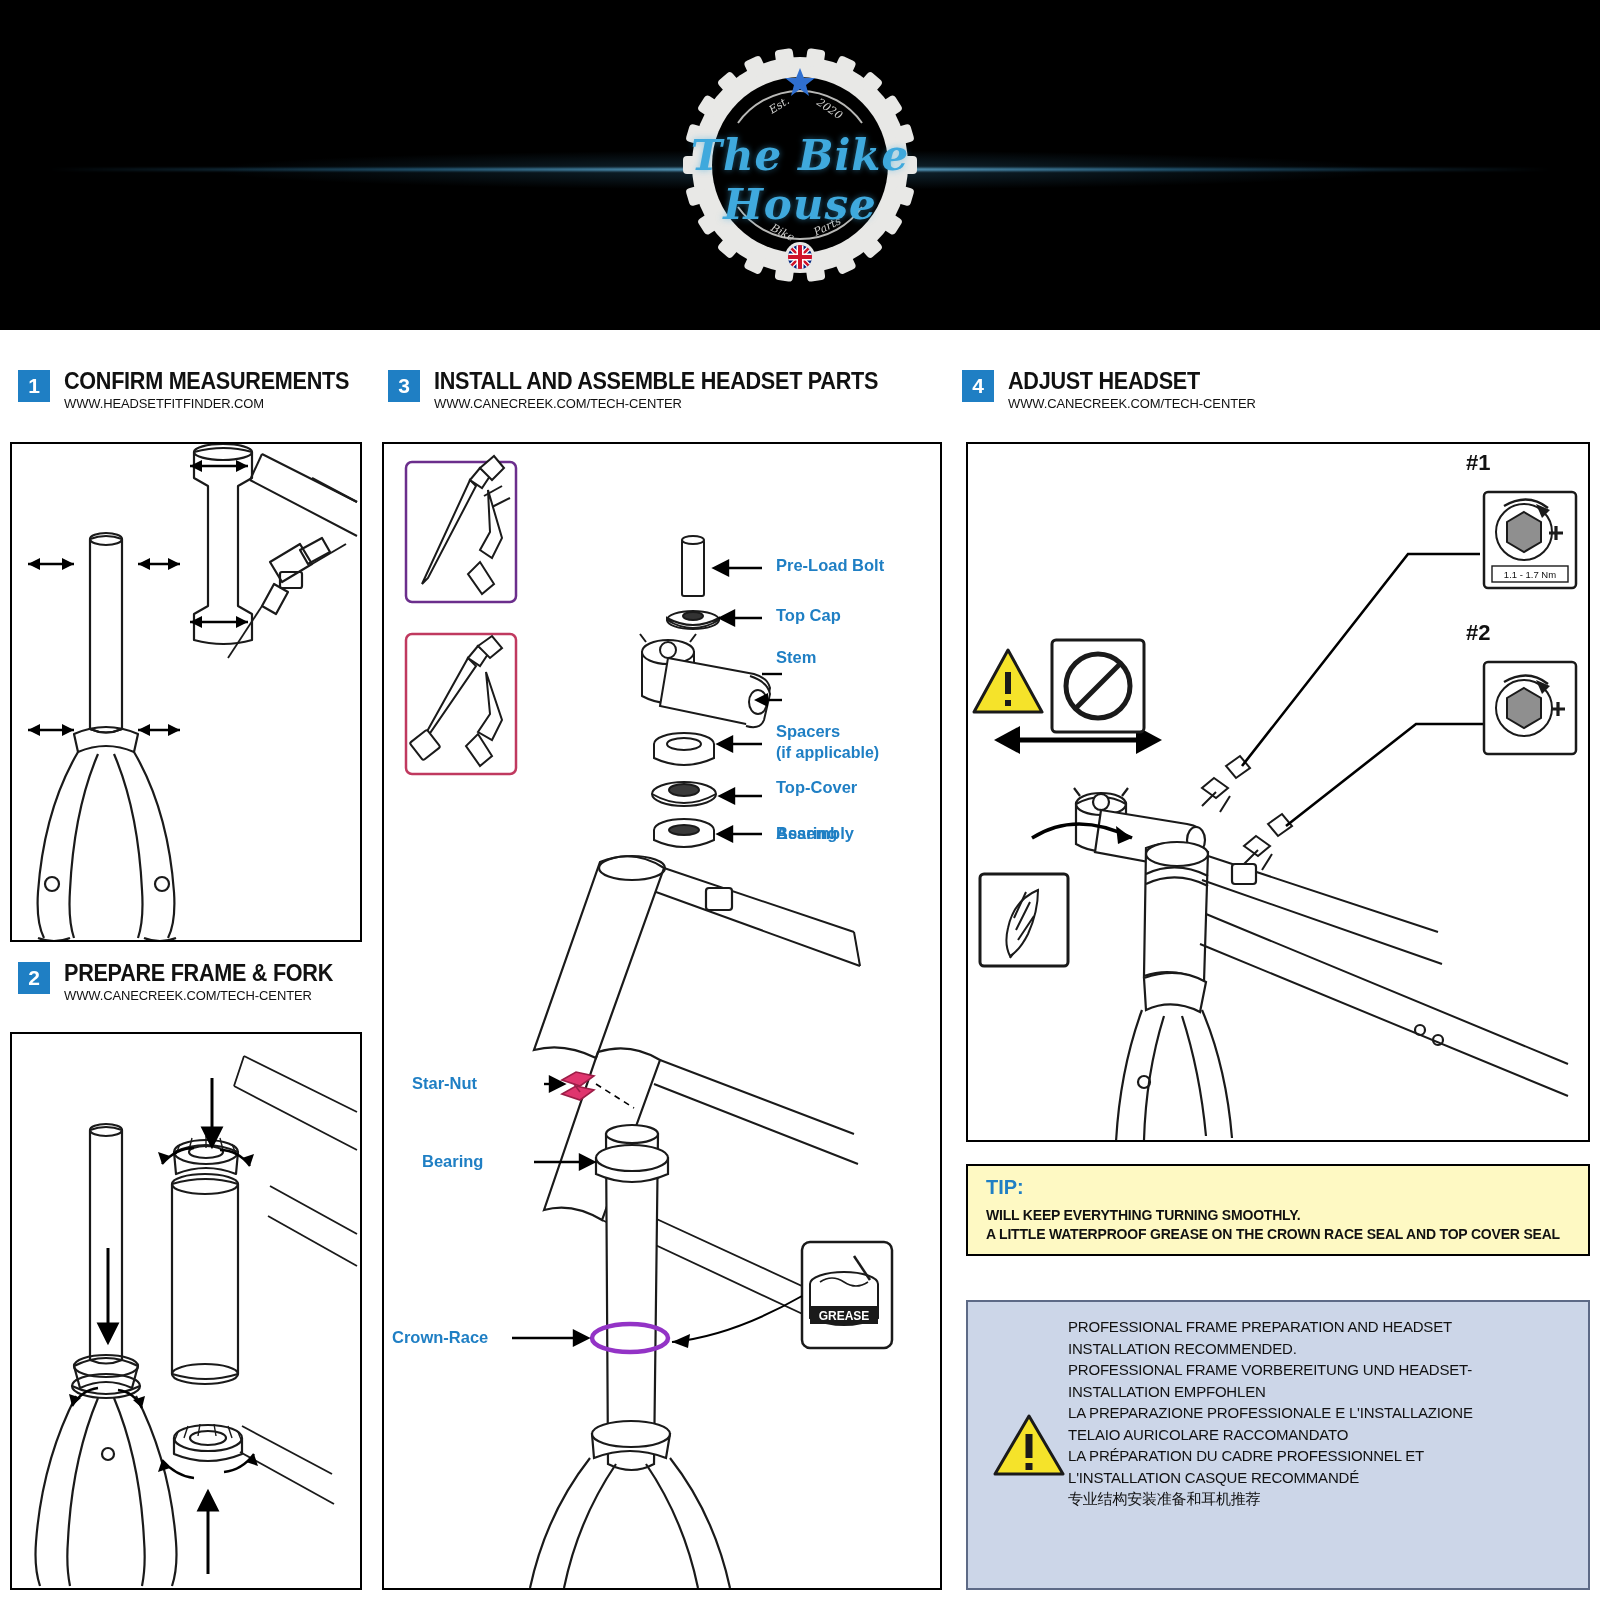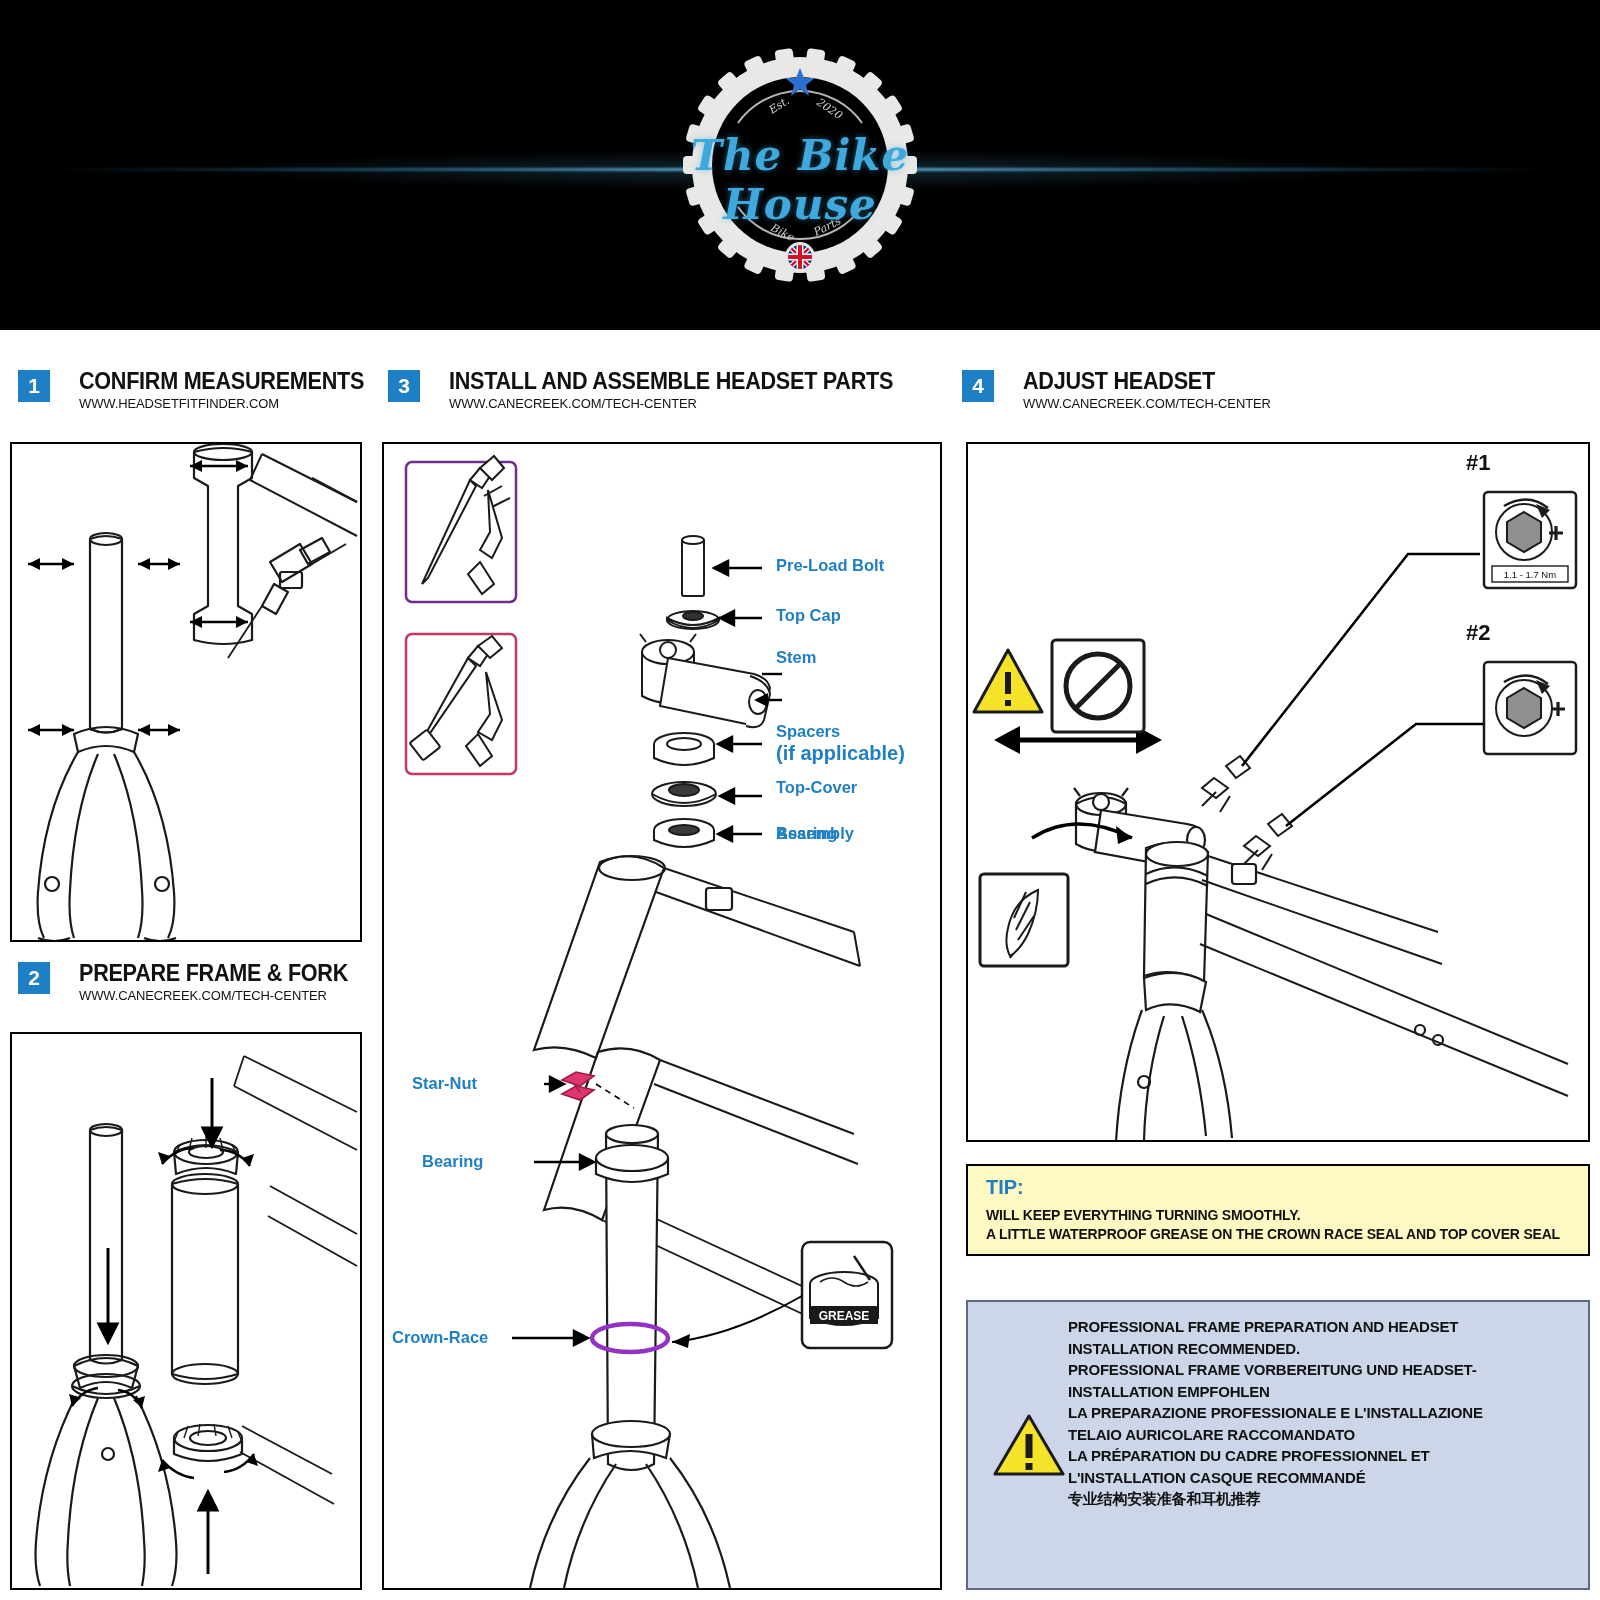--- a/index.html
+++ b/index.html
@@ -43,48 +43,48 @@
   }
 
   
   .step-head { position:absolute; }
   .step-num {
     width:32px; height:32px; background:#1f7fc4; color:#fff;
     font-weight:bold; font-size:21px; line-height:32px; text-align:center;
     display:inline-block; vertical-align:top;
     font-family:"Liberation Sans", sans-serif;
   }
-  .step-texts { display:inline-block; margin-left:25px; vertical-align:top; }
+  .step-texts { display:inline-block; margin-left:10px; vertical-align:top; }
   .step-title {
     font-size:23px; font-weight:bold; color:#111; letter-spacing:-.3px;
     line-height:22px; font-family:"Liberation Sans", sans-serif;
     transform:scaleX(.94); transform-origin:left center;
   }
   .step-url {
     font-size:13.5px; color:#111; margin-top:4px; letter-spacing:-.1px;
     font-family:"Liberation Sans", sans-serif;
     transform:scaleX(.96); transform-origin:left center;
   }
   .panel { position:absolute; border:2px solid #000; background:#fff; overflow:hidden; }
 
   .lbl {
     position:absolute; color:#1f7fc4; font-weight:bold; font-size:16.5px;
     font-family:"Liberation Sans", sans-serif; line-height:18px;
   }
-  .lbl.small { font-size:20px; font-weight:bold; }
+  .lbl.small { font-size:16px; font-weight:bold; }
 
   svg { display:block; }
 
   
   .tipbox { position:absolute; border:2px solid #000; background:#fef9c3; }
   .tip-title { position:absolute; left:18px; top:10px; color:#1f7fc4; font-weight:bold; font-size:20px; }
   .tip-body { position:absolute; left:18px; top:40px; width:600px; font-size:14px; color:#111; line-height:19px; font-weight:bold; letter-spacing:-.2px; }
 
   
-  .probox { position:absolute; border:2px solid #5d6a86; background:#ccd6e8;font-weight:bold; }
+  .probox { position:absolute; border:2px solid #5d6a86; background:#ccd6e8; }
   .pro-text { position:absolute; left:100px; top:14px; width:520px; font-size:15px; color:#111; line-height:21.5px; letter-spacing:-.2px; }
   .pro-text div { white-space:nowrap; }
 
   .warn-tri { position:absolute; }
 </style>
 </head>
 <body>
 
 <div class="header">
   <div class="glow2"></div>

